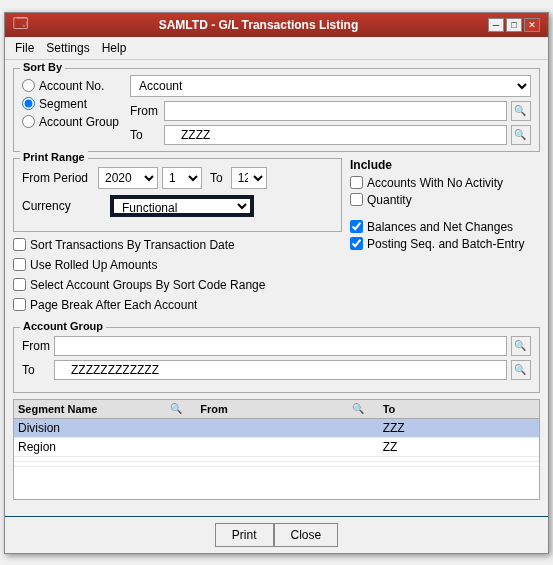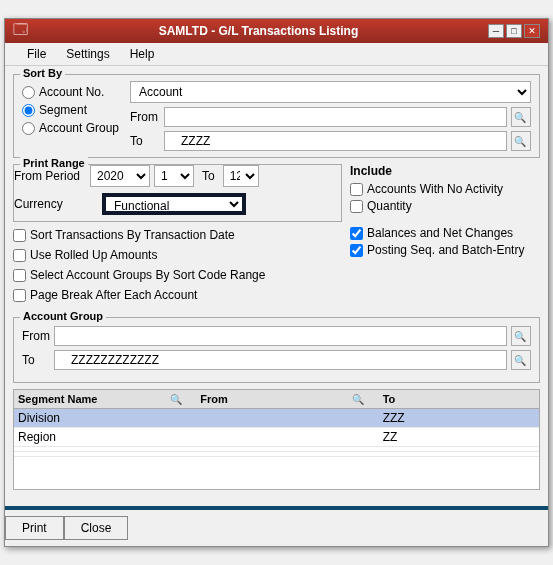--- a/index.html
+++ b/index.html
@@ -51,22 +51,21 @@
       color: #000;
     }
     .title-btn.close-btn {
       background: #c0392b;
       color: white;
     }
     .menu-bar {
       background: #f0f0f0;
       border-bottom: 1px solid #ccc;
       display: flex;
-      padding: 2px 16px;
-      gap: 8px;
+      padding: 2px 4px;
     }
     .menu-item {
       padding: 2px 6px;
       cursor: pointer;
       font-size: 12px;
     }
     .content {
       padding: 8px;
     }
     .sort-by-box {
@@ -145,21 +144,21 @@
       border: 1px solid #aaa;
       background: #f0f0f0;
       cursor: pointer;
       display: flex;
       align-items: center;
       justify-content: center;
       font-size: 11px;
     }
     .print-range-box {
       border: 1px solid #aaa;
-      padding: 0;
+      padding: 8px;
       margin-bottom: 6px;
       position: relative;
     }
     .print-range-box .box-title {
       position: absolute;
       top: -8px;
       left: 6px;
       background: #f0f0f0;
       padding: 0 3px;
       font-size: 11px;
@@ -274,23 +273,23 @@
       background: #b8c8e8;
     }
     .table-row.normal {
       background: white;
     }
     .table-body {
       min-height: 80px;
     }
     .footer-bar {
       display: flex;
-      justify-content: flex-start;
-      padding: 6px 0;
-      border-top: 4px solid #0c4a6e;
+      justify-content: center;
+      padding: 6px 8px;
+      border-top: 1px solid #0c4a6e;
     }
     .footer-btn {
       padding: 4px 16px;
       border: 1px solid #888;
       background: #f0f0f0;
       cursor: pointer;
       font-size: 12px;
     }
     .divider-label {
       font-weight: bold;

